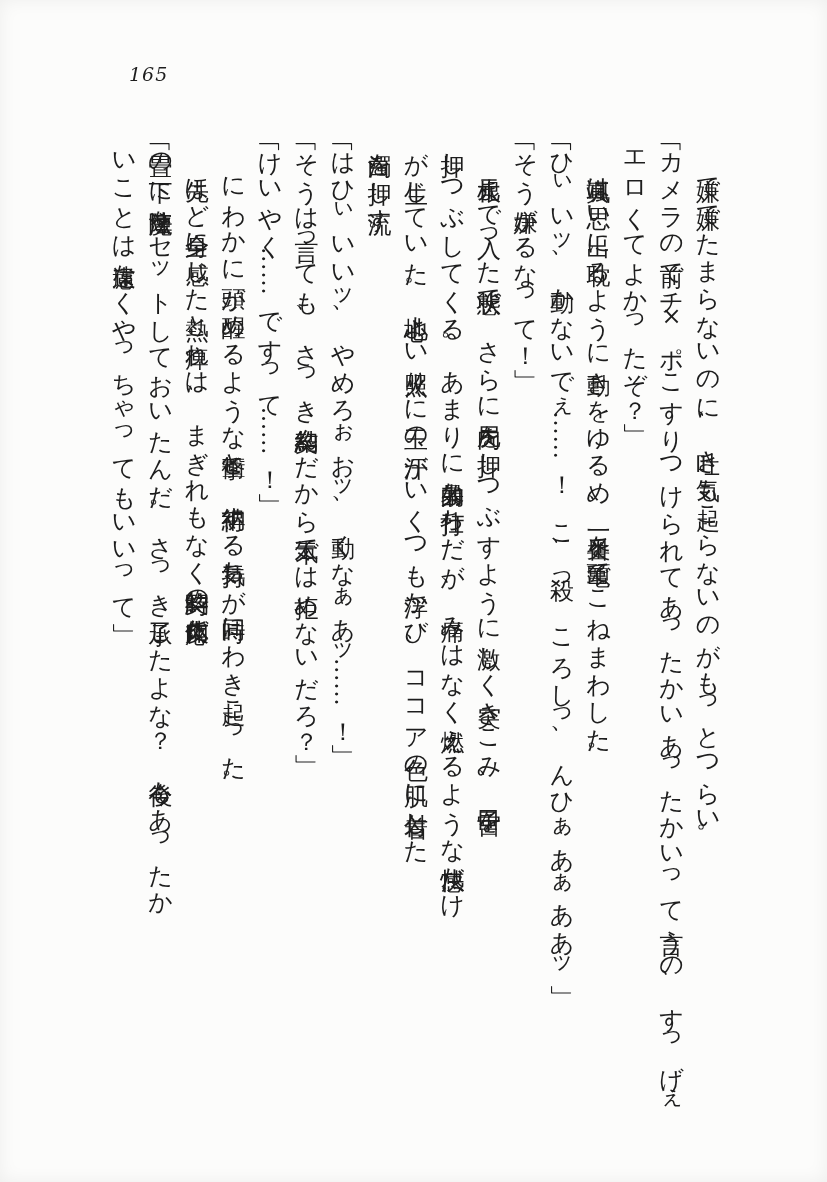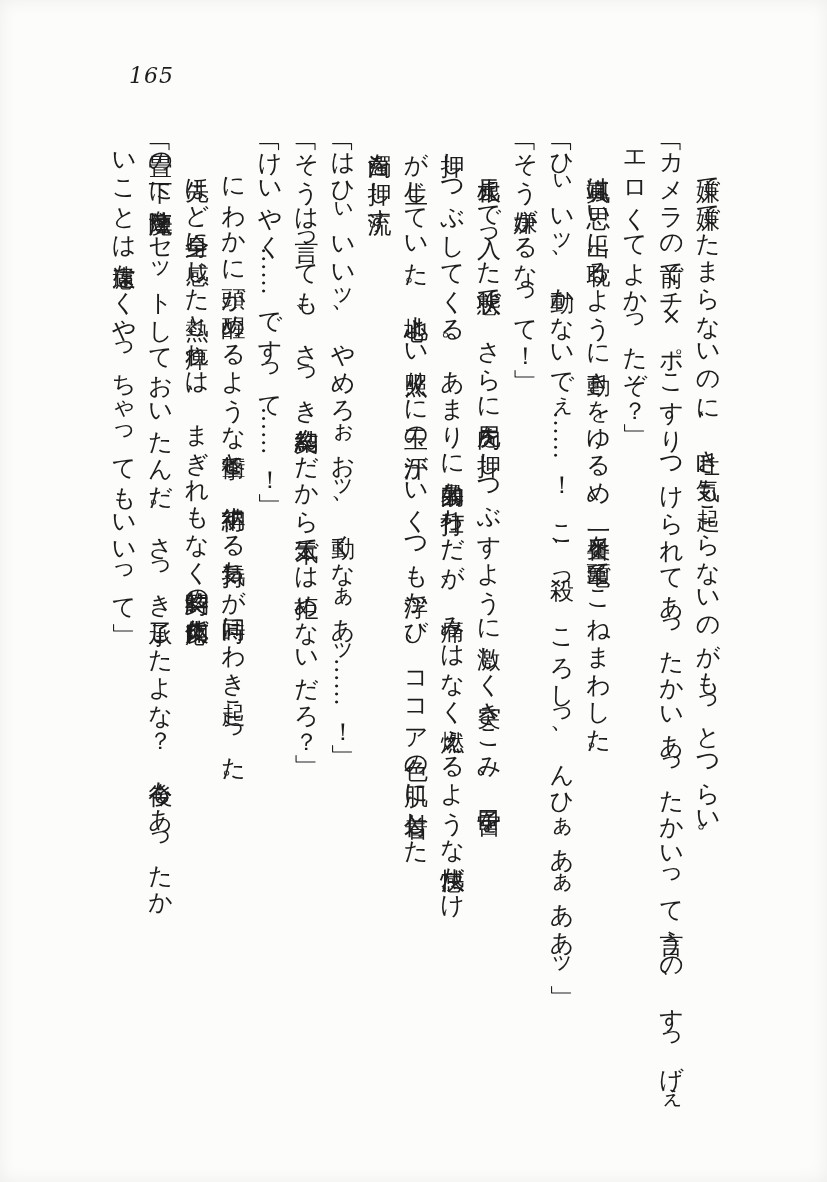--- a/index.html
+++ b/index.html
@@ -19,21 +19,21 @@
     background: var(--paper, #fcfcfb);
     box-shadow: inset 0 0 18px rgba(0,0,0,0.06);
     font-family: "DejaVu Serif", "Liberation Serif", serif;
     overflow: hidden;
   }
   .page-number {
     position: absolute;
     top: 63px;
     left: 129px;
     font-style: italic;
-    font-size: 22px;
+    font-size: 19px;
     letter-spacing: 1px;
     color: var(--ink, #1d1d1d);
   }
   .text-block {
     position: absolute;
     top: 136px;
     right: 101px;
     height: 950px;
     writing-mode: vertical-rl;
     text-orientation: mixed;

